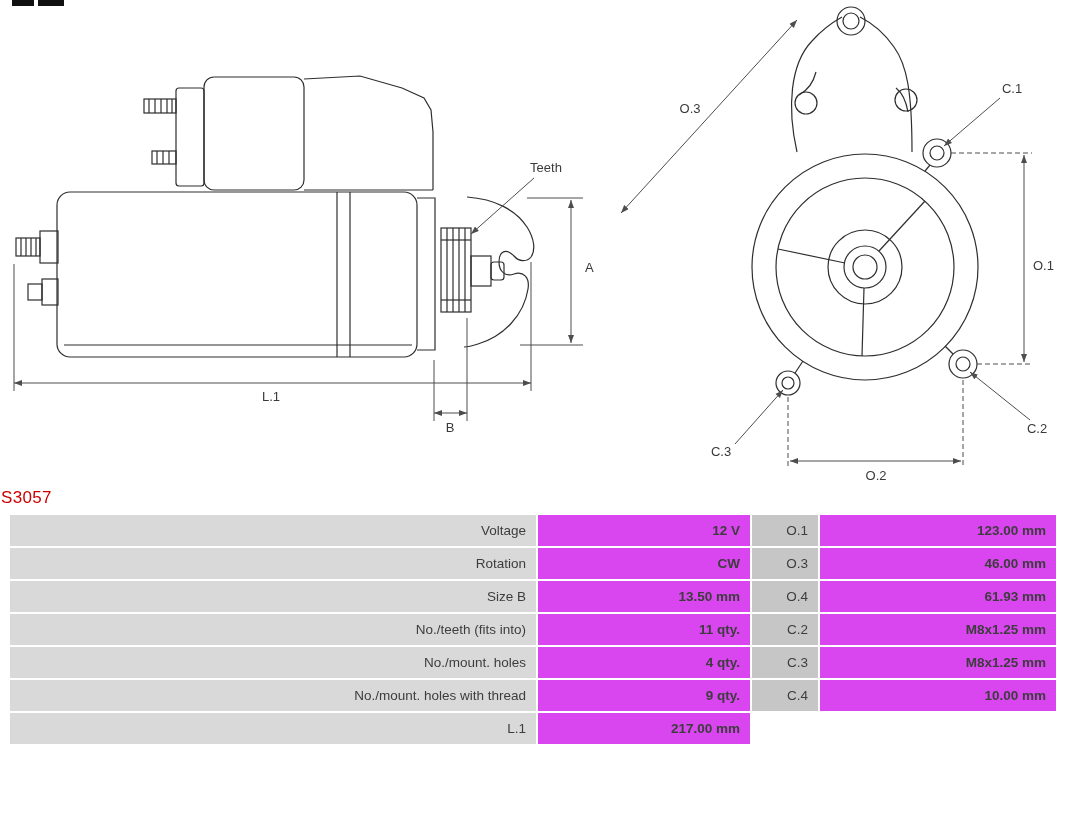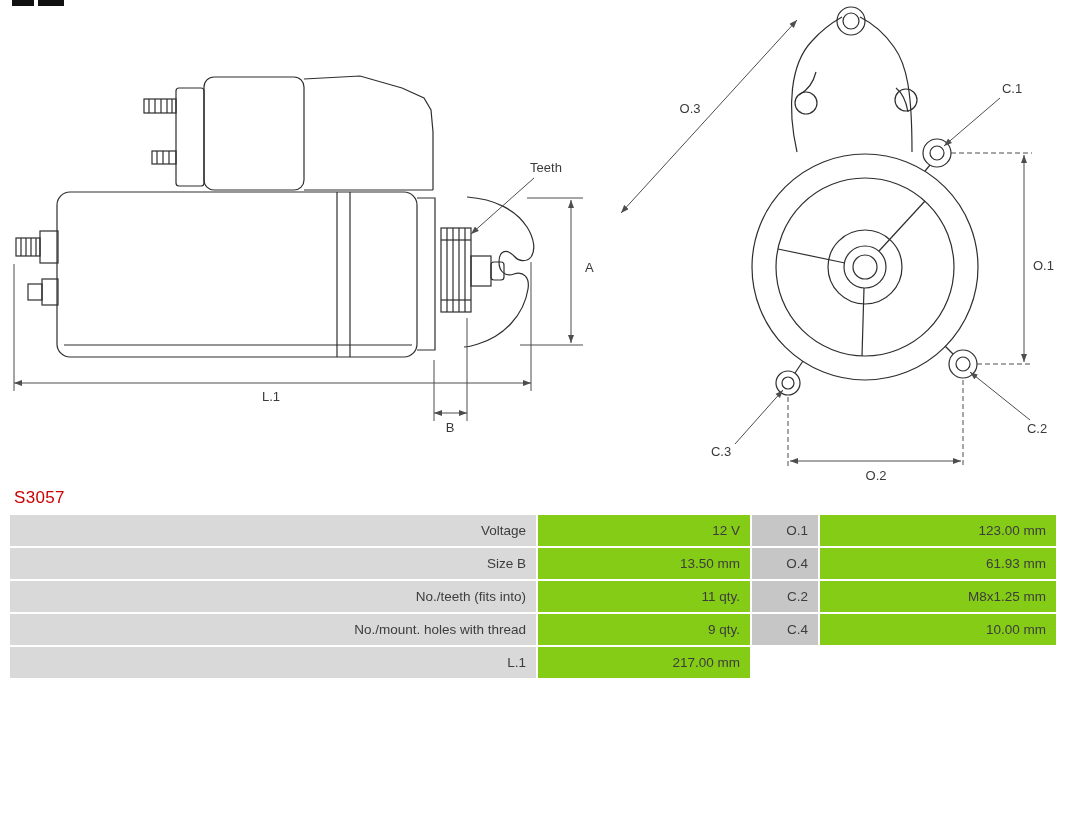--- a/index.html
+++ b/index.html
@@ -5,31 +5,31 @@
   html,body{margin:0;padding:0;background:#fff;}
   .page{position:relative;width:1080px;height:819px;background:#fff;overflow:hidden;
         font-family:"Liberation Sans", sans-serif;}
   .drawing{position:absolute;left:0;top:0;}
   .part-lines{stroke:var(--drawing_line);fill:none;stroke-width:1.2;}
   .dim-lines{stroke:var(--dimension_line);fill:none;stroke-width:1;}
   .dashed{stroke-dasharray:5,3;}
   .dim-arrow{fill:var(--dimension_line);}
   .dim-text{fill:var(--label_text);font-size:13px;font-family:"Liberation Sans",sans-serif;stroke:none;}
   .logo-frag{fill:#111;stroke:none;}
-  .part-number{position:absolute;left:14px;top:488px;font-size:17px;letter-spacing:.3px;
+  .part-number{position:absolute;left:1px;top:488px;font-size:17px;letter-spacing:.3px;
                color:var(--part_number_red);}
   .spec-table{position:absolute;left:8px;top:513px;border-collapse:separate;border-spacing:2px;}
   .spec-table td{box-sizing:border-box;height:31px;padding:0 10px;font-size:13.5px;
                  color:var(--table_text);text-align:right;vertical-align:middle;white-space:nowrap;}
   .spec-table td:nth-child(1){width:526px;}
   .spec-table td:nth-child(2){width:212px;}
   .spec-table td:nth-child(3){width:66px;}
   .spec-table td:nth-child(4){width:236px;}
   td.label{background:var(--cell_label_bg);}
-  td.value{background:#84cc16;}
+  td.value{background:#d946ef;font-weight:bold;}
   td.dim{background:var(--cell_dim_bg);}
   td.blank{background:transparent;}
 </style>
 </head>
 <body>
 
 <div class="page">
 
   <svg class="drawing" width="1080" height="500" viewBox="0 0 1080 500" xmlns="http://www.w3.org/2000/svg">
     <defs>
@@ -195,32 +195,44 @@
 
   <table class="spec-table">
     <tbody>
       <tr>
         <td class="label">Voltage</td>
         <td class="value">12 V</td>
         <td class="dim">O.1</td>
         <td class="value">123.00 mm</td>
       </tr>
       <tr>
+        <td class="label">Rotation</td>
+        <td class="value">CW</td>
+        <td class="dim">O.3</td>
+        <td class="value">46.00 mm</td>
+      </tr>
+      <tr>
         <td class="label">Size B</td>
         <td class="value">13.50 mm</td>
         <td class="dim">O.4</td>
         <td class="value">61.93 mm</td>
       </tr>
       <tr>
         <td class="label">No./teeth (fits into)</td>
         <td class="value">11 qty.</td>
         <td class="dim">C.2</td>
         <td class="value">M8x1.25 mm</td>
       </tr>
       <tr>
+        <td class="label">No./mount. holes</td>
+        <td class="value">4 qty.</td>
+        <td class="dim">C.3</td>
+        <td class="value">M8x1.25 mm</td>
+      </tr>
+      <tr>
         <td class="label">No./mount. holes with thread</td>
         <td class="value">9 qty.</td>
         <td class="dim">C.4</td>
         <td class="value">10.00 mm</td>
       </tr>
       <tr>
         <td class="label">L.1</td>
         <td class="value">217.00 mm</td>
         <td class="blank"></td>
         <td class="blank"></td>

